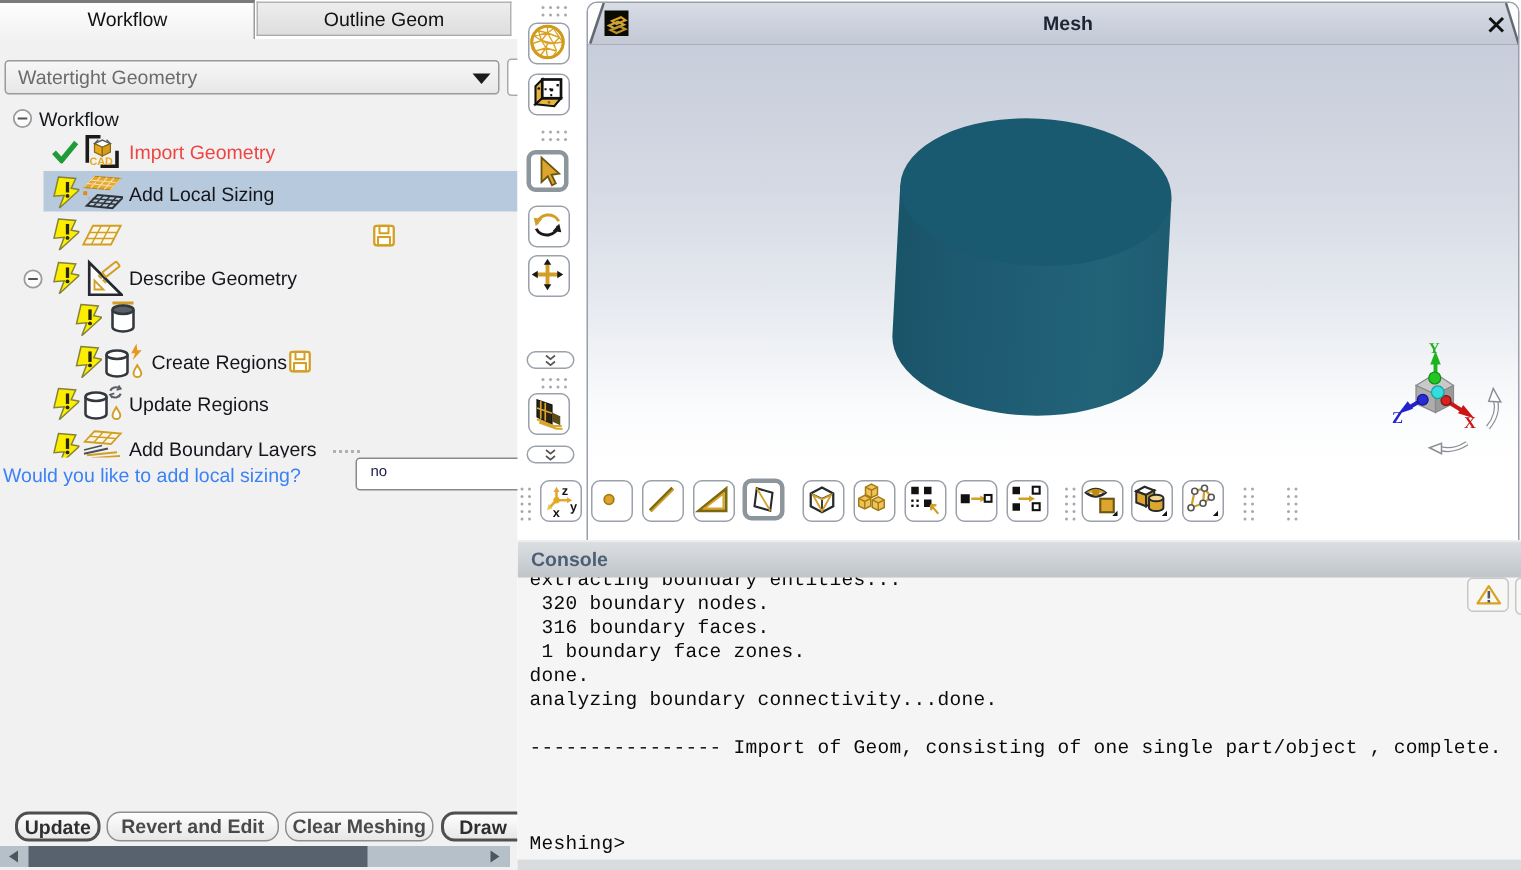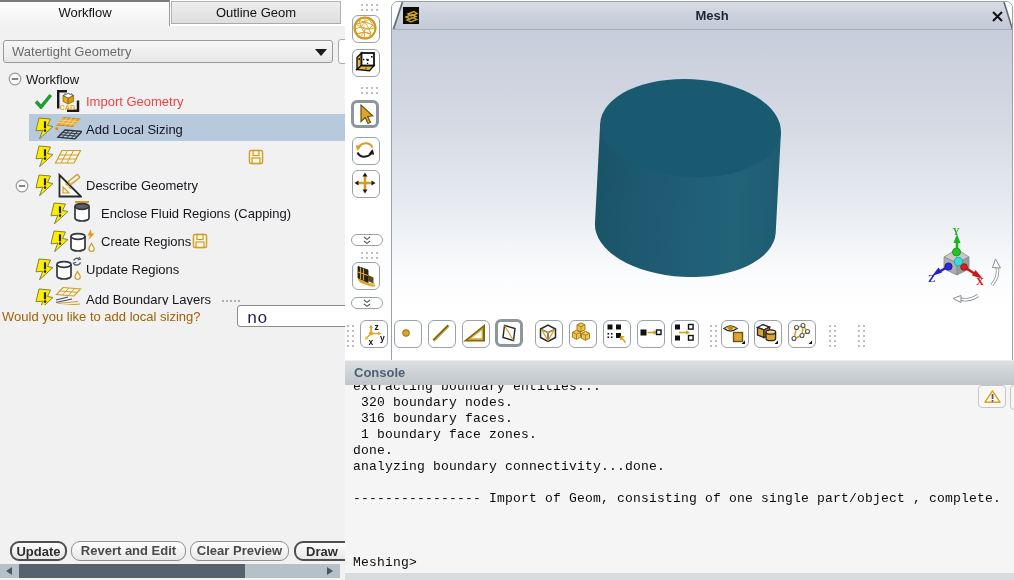--- a/index.html
+++ b/index.html
@@ -23,27 +23,27 @@
 <div class="abs" style="left:12px;top:44px;font-size:13px;color:#6b6b6b;">Watertight Geometry</div>
 <div class="abs" style="left:315px;top:49px;width:0;height:0;border-left:6px solid transparent;border-right:6px solid transparent;border-top:7px solid #1a1a1a;"></div>
 <div class="abs" style="left:338px;top:39px;width:9px;height:25px;background:#fff;border:1px solid #aaa;border-radius:3px 0 0 3px;box-sizing:border-box;"></div>
 
 <div class="abs" style="left:29px;top:114px;width:316px;height:27px;background:#b7c9dc;"></div>
 
 <div id="tree"></div>
 
 <div class="abs" style="left:222px;top:300px;width:19px;height:2px;background:repeating-linear-gradient(90deg,#b0b0b0 0 2px,transparent 2px 4px);"></div>
 
-<div class="abs" style="left:2px;top:309px;font-size:13px;color:#a16207;">Would you like to add local sizing?</div>
+<div class="abs" style="left:2px;top:309px;font-size:13px;color:#3b82f6;">Would you like to add local sizing?</div>
 <div class="abs" style="left:237px;top:305px;width:114px;height:22px;background:#fff;border:1px solid #8a8a8a;border-radius:3px;box-sizing:border-box;"></div>
-<div class="abs" style="left:247px;top:309px;font-size:17px;color:#1c1c4e;font-family:Liberation Mono, monospace;">no</div>
+<div class="abs" style="left:247px;top:309px;font-size:10px;color:#1c1c4e;">no</div>
 
 <div class="abs" style="left:10px;top:541px;width:57px;height:20px;background:linear-gradient(#fefefe,#e7e7e7);border:2px solid #4f4f4f;border-radius:9px;box-sizing:border-box;text-align:center;font-size:13px;font-weight:bold;color:#2e2e2e;line-height:17px;">Update</div>
 <div class="abs" style="left:71px;top:541px;width:115px;height:20px;background:linear-gradient(#fefefe,#e7e7e7);border:1px solid #8f8f8f;border-radius:9px;box-sizing:border-box;text-align:center;font-size:13px;font-weight:bold;color:#4a4a4a;line-height:18px;">Revert and Edit</div>
-<div class="abs" style="left:190px;top:541px;width:99px;height:20px;background:linear-gradient(#fefefe,#e7e7e7);border:1px solid #8f8f8f;border-radius:9px;box-sizing:border-box;text-align:center;font-size:13px;font-weight:bold;color:#4a4a4a;line-height:18px;">Clear Preview</div>
+<div class="abs" style="left:190px;top:541px;width:99px;height:20px;background:linear-gradient(#fefefe,#e7e7e7);border:1px solid #8f8f8f;border-radius:9px;box-sizing:border-box;text-align:center;font-size:13px;font-weight:bold;color:#4a4a4a;line-height:18px;">Clear Meshing</div>
 <div class="abs" style="left:294px;top:541px;width:56px;height:20px;background:linear-gradient(#fefefe,#e7e7e7);border:2px solid #4f4f4f;border-radius:9px 0 0 9px;box-sizing:border-box;text-align:center;font-size:13px;font-weight:bold;color:#2e2e2e;line-height:17px;">Draw</div>
 
 <div class="abs" style="left:0;top:564px;width:340px;height:14px;background:#b6c0c8;"></div>
 <div class="abs" style="left:19px;top:564px;width:226px;height:14px;background:#58626e;"></div>
 <div class="abs" style="left:6px;top:567px;width:0;height:0;border-top:4px solid transparent;border-bottom:4px solid transparent;border-right:6px solid #4c565f;"></div>
 <div class="abs" style="left:327px;top:567px;width:0;height:0;border-top:4px solid transparent;border-bottom:4px solid transparent;border-left:6px solid #4c565f;"></div>
 
 <div class="abs" style="left:345px;top:0;width:46px;height:580px;background:#fff;"></div>
 <div id="vtoolbar"></div>
 
@@ -290,21 +290,20 @@
     </svg>
     <svg class="abs" style="left:72px;top:136px" width="20" height="26" viewBox="0 0 20 26">
       <line x1="3" y1="2" x2="17" y2="2" stroke="#d29e26" stroke-width="2"></line>
       <line x1="10" y1="2" x2="10" y2="6.5" stroke="#d29e26" stroke-width="1.8"></line>
       <path d="M6.8 5.5 L13.2 5.5 L10 9.5 Z" fill="#d29e26"></path>
       <g transform="translate(1,3)">
         <path d="M2 3.5 L2 15 A7 3 0 0 0 16 15 L16 3.5" fill="#fff" stroke="#33383e" stroke-width="1.7"></path>
         <ellipse cx="9" cy="3.5" rx="7" ry="2.8" fill="#596068" stroke="#33383e" stroke-width="1.7"></ellipse>
       </g>
     </svg>
-    <div class="abs" style="left:101px;top:142px;font-size:13px;color:#14161c;">Enclose Fluid Regions (Capping)</div>
     <svg class="abs" style="left:49px;top:166px" width="19" height="22" viewBox="0 0 19 22">
       <path d="M5 1 L16.5 2 L13.5 8.5 L19 9.5 L5.5 21.8 L8.8 13.2 L2 13.8 Z" fill="#fdee00" stroke="#83833a" stroke-width="1"></path>
       <rect x="9.9" y="4.3" width="2.2" height="7" fill="#26261a"></rect>
       <circle cx="11" cy="13.6" r="1.3" fill="#26261a"></circle>
     </svg>
     <svg class="abs" style="left:69px;top:164px" width="28" height="26" viewBox="0 0 28 26">
       <g transform="translate(0,5)">
         <path d="M2 3.5 L2 15 A7 3 0 0 0 16 15 L16 3.5" fill="#fff" stroke="#33383e" stroke-width="1.7"></path>
         <ellipse cx="9" cy="3.5" rx="7" ry="2.8" fill="#fdfdfd" stroke="#33383e" stroke-width="1.7"></ellipse>
       </g>

